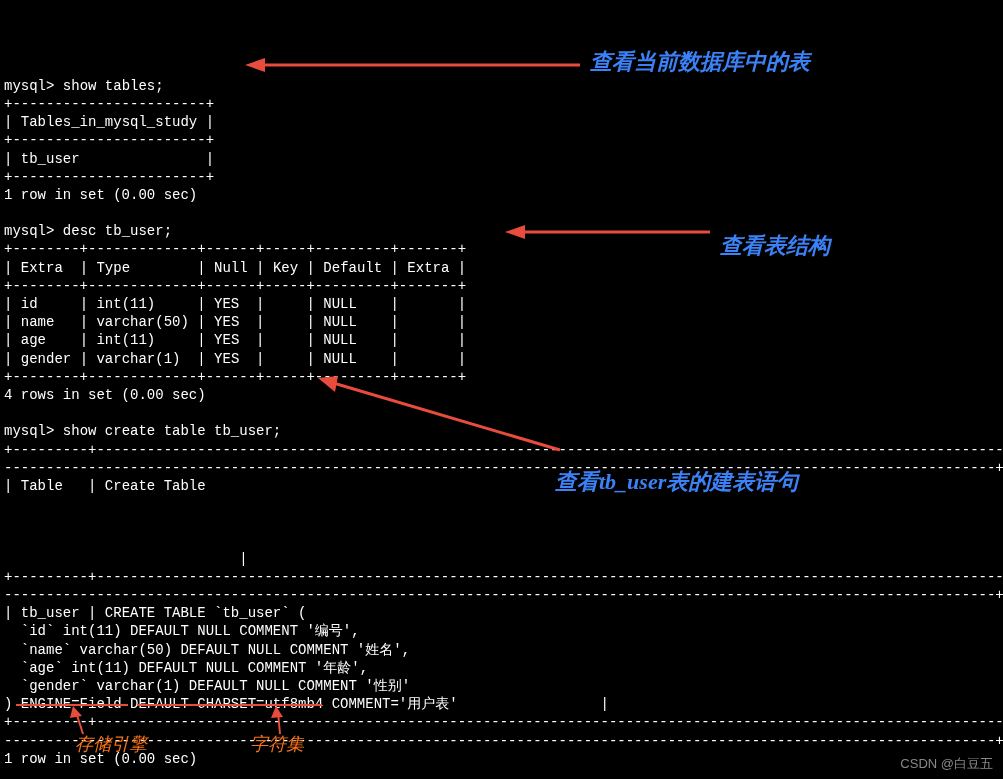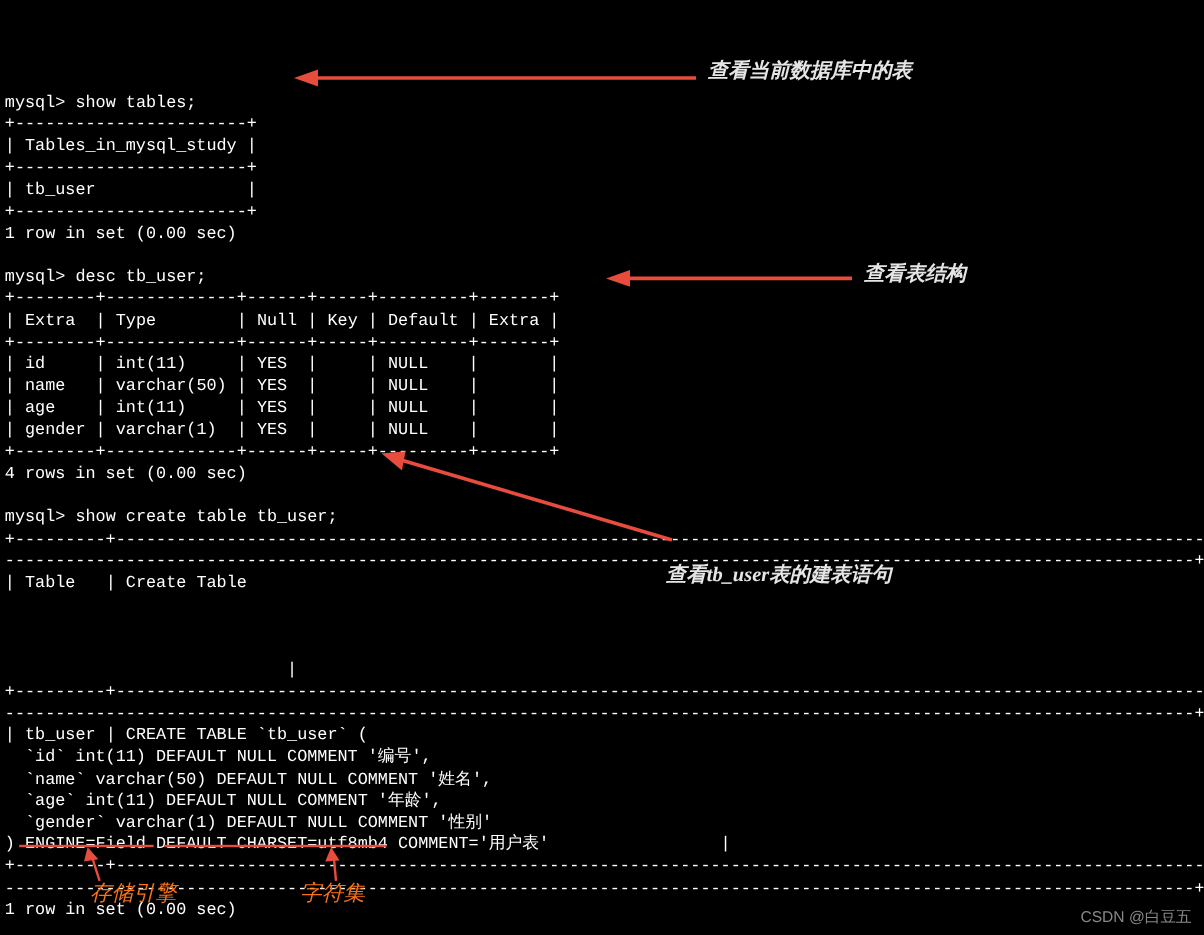--- a/index.html
+++ b/index.html
@@ -15,24 +15,24 @@
       line-height: 1.3;
       padding: 4px;
       position: relative;
       width: 1003px;
       height: 779px;
       overflow: hidden;
       white-space: pre;
     }
     .annotation {
       position: absolute;
-      color: #e5e5e5;
+      color: #3b82f6;
       font-family: 'KaiTi', 'STKaiti', serif;
       font-style: italic;
-      font-size: 17px;
+      font-size: 22px;
       font-weight: bold;
     }
     .arrow {
       position: absolute;
       pointer-events: none;
     }
     .underline {
       position: absolute;
       border-bottom: 2px solid #e74c3c;
       height: 1px;
@@ -100,21 +100,21 @@
 
 </div>
 
 
 <div class="annotation" style="top:48px; left:590px;">查看当前数据库中的表</div>
 <svg class="arrow" style="top:55px; left:245px;" width="340" height="20">
   <line x1="335" y1="10" x2="15" y2="10" stroke="#e74c3c" stroke-width="3"></line>
   <polygon points="0,10 20,3 20,17" fill="#e74c3c"></polygon>
 </svg>
 
-<div class="annotation" style="top:217px; left:720px;">查看表结构</div>
+<div class="annotation" style="top:232px; left:720px;">查看表结构</div>
 <svg class="arrow" style="top:222px; left:505px;" width="210" height="20">
   <line x1="205" y1="10" x2="15" y2="10" stroke="#e74c3c" stroke-width="3"></line>
   <polygon points="0,10 20,3 20,17" fill="#e74c3c"></polygon>
 </svg>
 
 <div class="annotation" style="top:468px; left:555px;">查看tb_user表的建表语句</div>
 <svg class="arrow" style="top:370px; left:310px;" width="260" height="90">
   <line x1="250" y1="80" x2="20" y2="12" stroke="#e74c3c" stroke-width="3"></line>
   <polygon points="8,8 28,6 25,22" fill="#e74c3c"></polygon>
 </svg>

